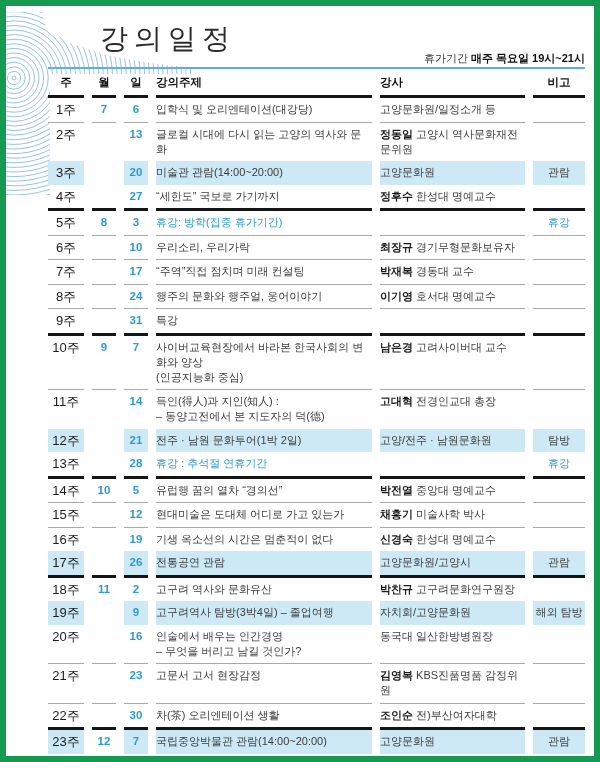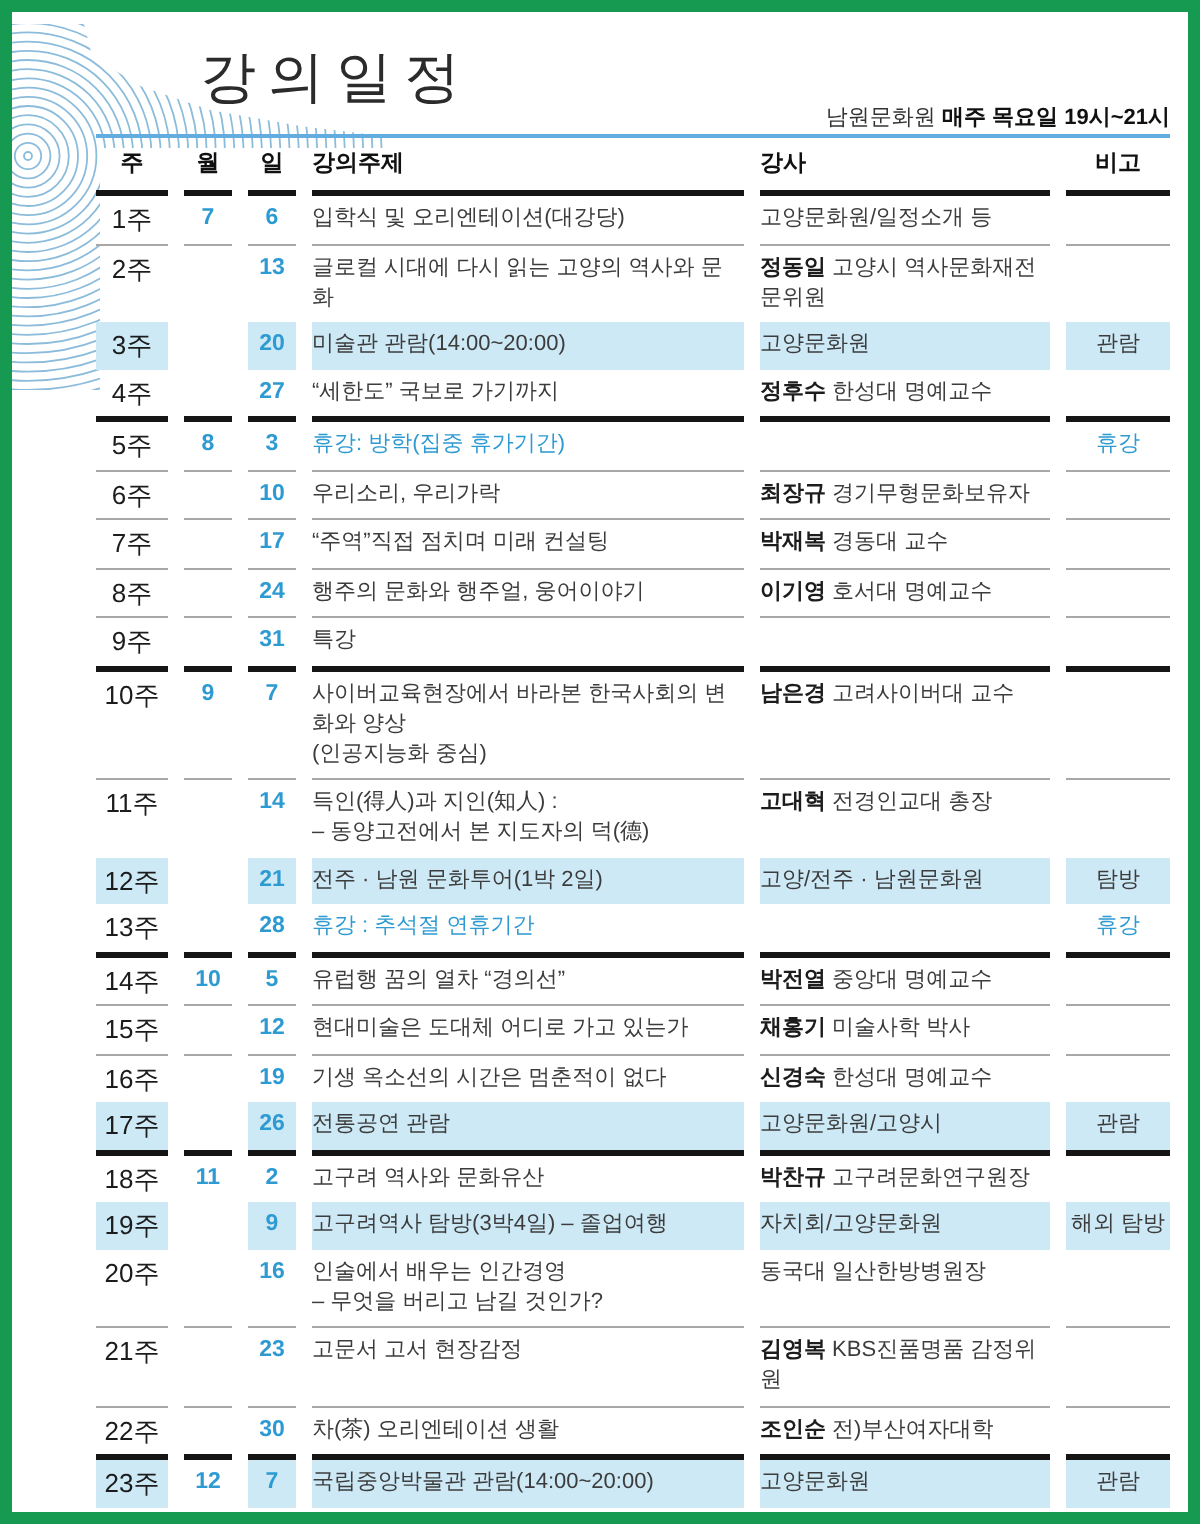--- a/index.html
+++ b/index.html
@@ -88,21 +88,21 @@
         <circle cx="8" cy="72" r="158.4" fill="none" stroke="#8cbcdb" stroke-width="0.9"></circle>
         <circle cx="8" cy="72" r="163.0" fill="none" stroke="#8cbcdb" stroke-width="0.9"></circle>
         <circle cx="8" cy="72" r="167.6" fill="none" stroke="#8cbcdb" stroke-width="0.9"></circle>
         <circle cx="8" cy="72" r="172.2" fill="none" stroke="#8cbcdb" stroke-width="0.9"></circle>
         <circle cx="8" cy="72" r="176.8" fill="none" stroke="#8cbcdb" stroke-width="0.9"></circle>
       </g>
   </svg>
 
   <div class="title">강의일정</div>
 
-  <div class="sched"><span>남원문화원 </span><b>매주 목요일 19시~21시</b></div>
+  <div class="sched"><span>휴가기간 </span><b>매주 목요일 19시~21시</b></div>
 
   <div class="table">
     <div class="thead">
       <div class="hcell c-center">주</div>
       <div class="hcell c-center">월</div>
       <div class="hcell c-center">일</div>
       <div class="hcell">강의주제</div>
       <div class="hcell">강사</div>
       <div class="hcell c-center">비고</div>
     </div>

